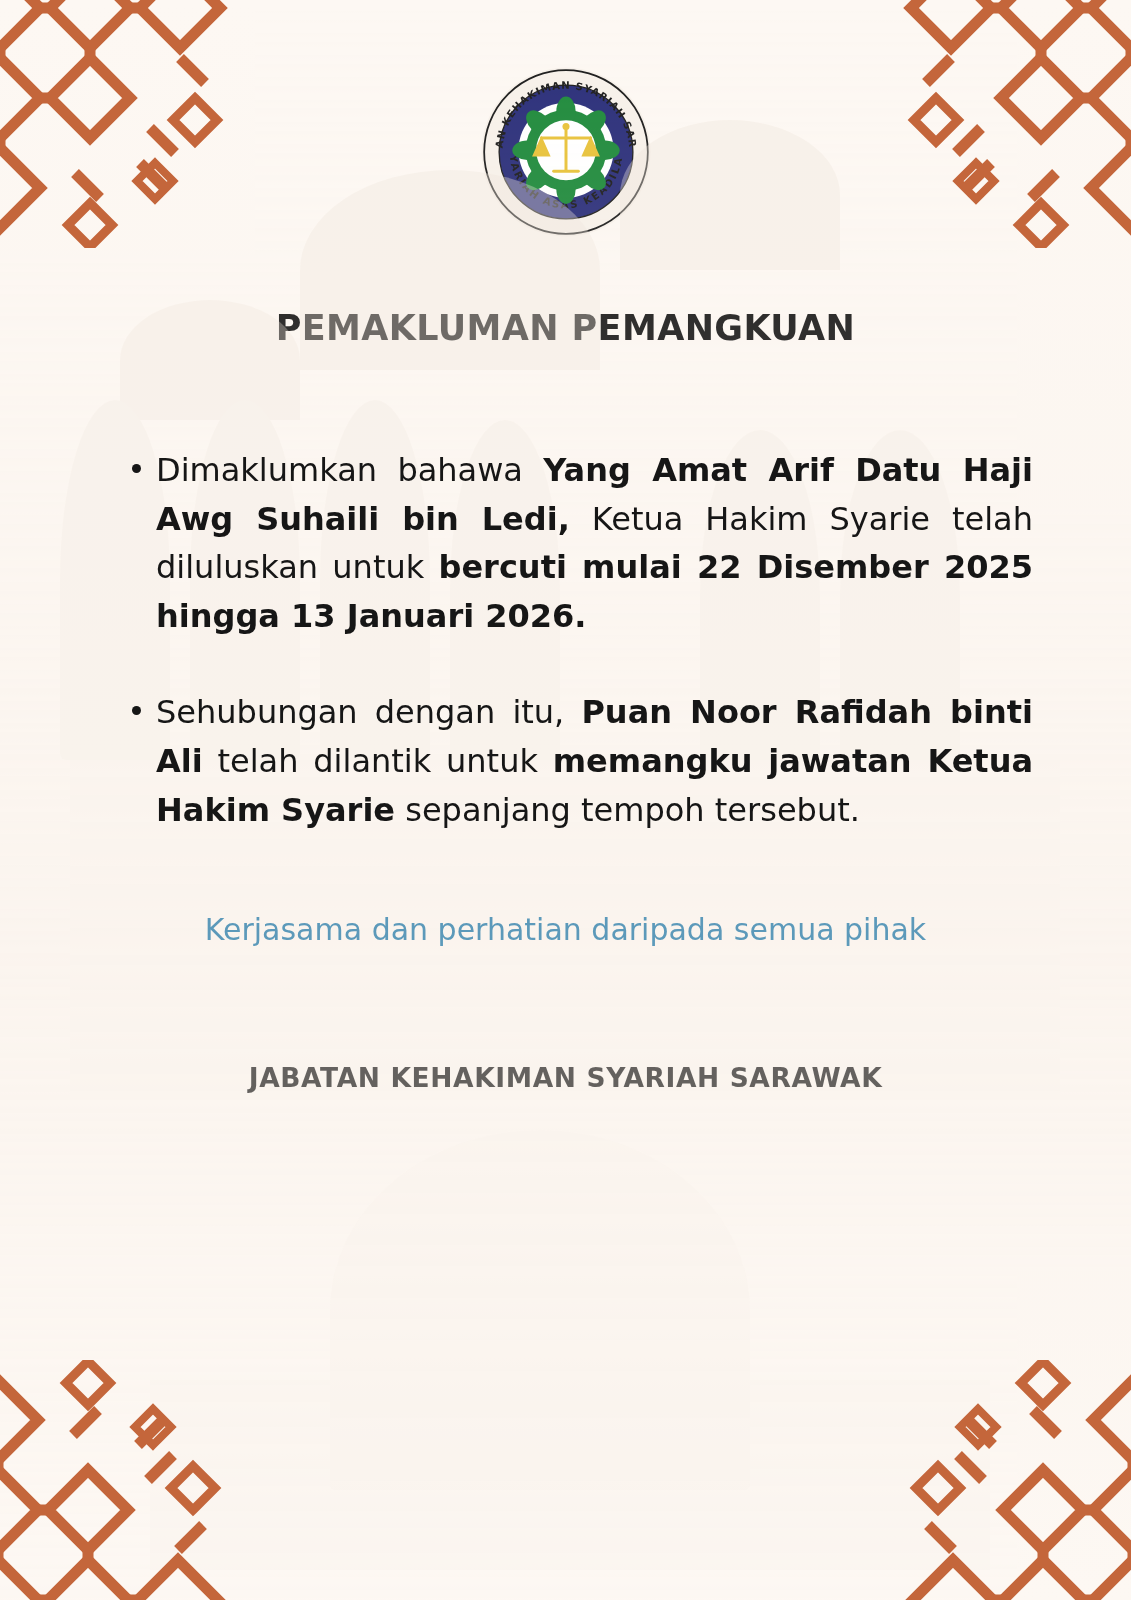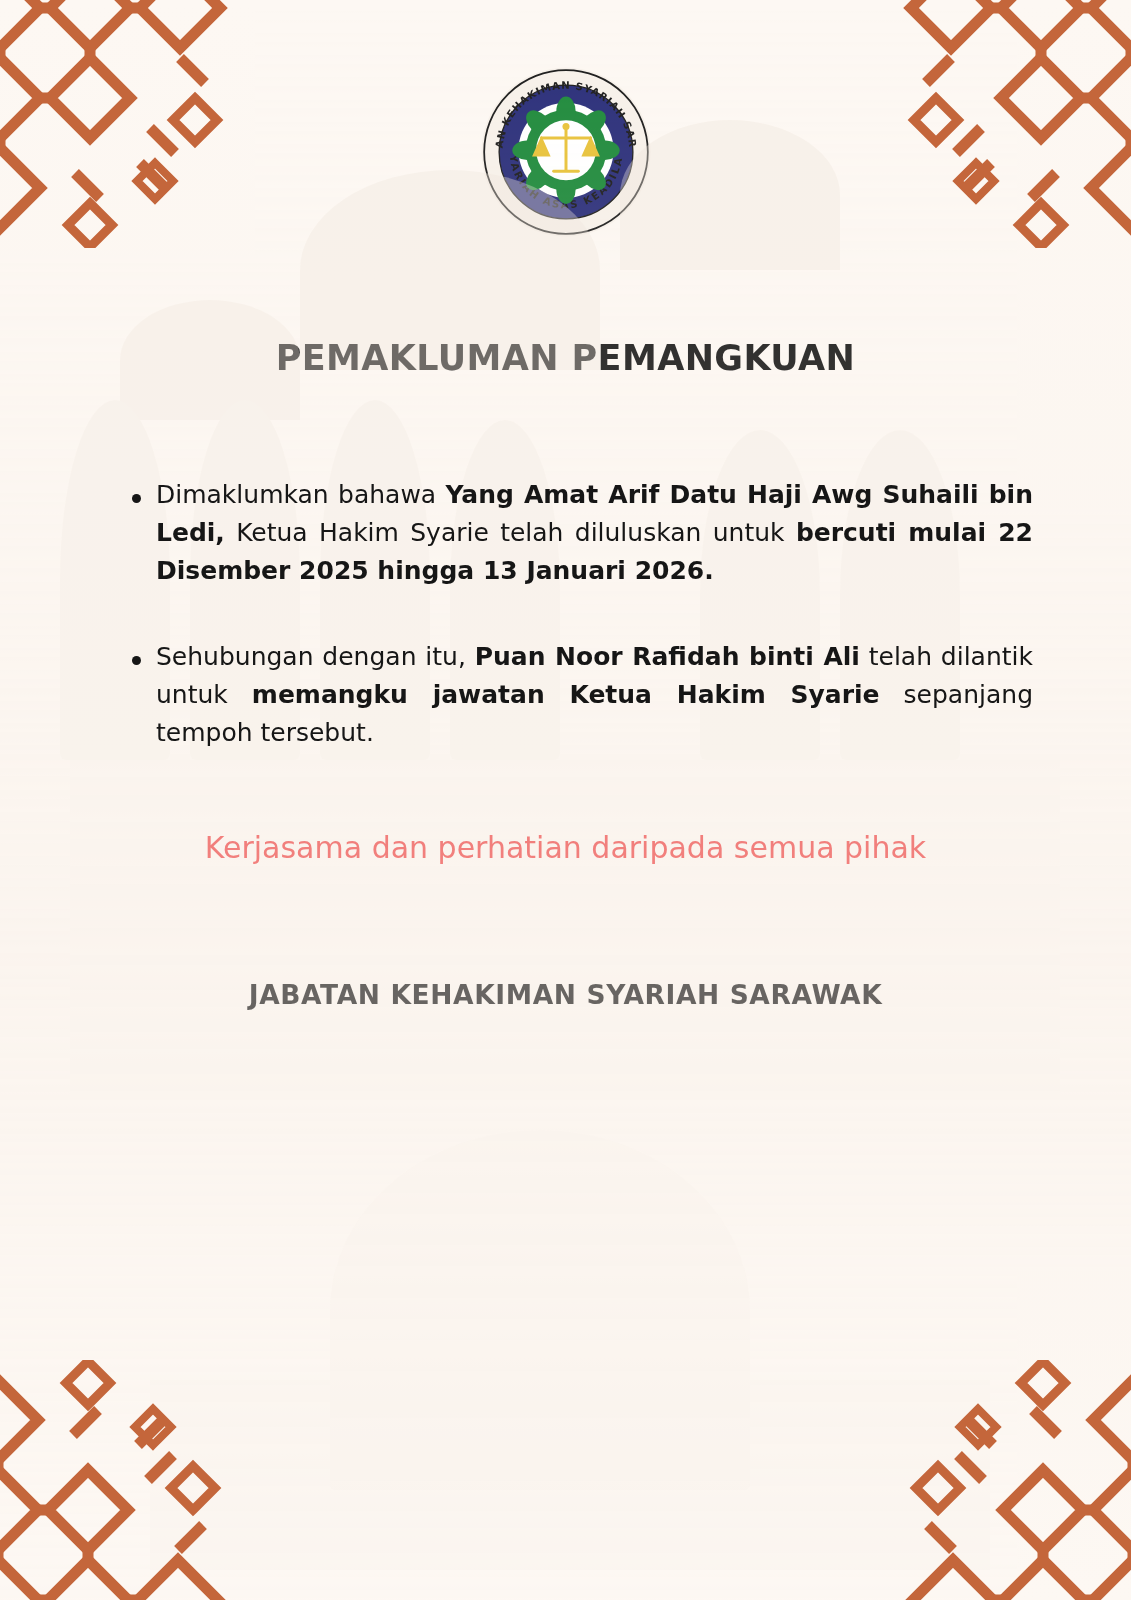--- a/index.html
+++ b/index.html
@@ -67,42 +67,42 @@
     align-items: center;
   }
 
   .logo {
     width: 176px;
     height: 176px;
     margin-top: 4px;
   }
 
   .title {
-    margin-top: 92px;
+    margin-top: 62px;
     text-align: center;
     font-size: 35px;
     font-weight: 700;
     letter-spacing: .4px;
     line-height: 1.5;
   }
   .title .line2 { display: block; }
 
   .body {
     width: 935px;
     margin-top: 68px;
   }
 
   ul.points {
     margin: 0;
     padding: 0 0 0 34px;
     list-style: none;
   }
   ul.points li {
     position: relative;
-    font-size: 25px;
+    font-size: 32px;
     line-height: 1.52;
     text-align: justify;
     text-justify: inter-word;
     margin-bottom: 48px;
     padding-left: 24px;
   }
   ul.points li:last-child { margin-bottom: 0; }
   ul.points li::before {
     content: "";
     position: absolute;
@@ -114,21 +114,21 @@
     border-radius: 50%;
   }
   b { font-weight: 700; }
 
   .closing {
     width: 880px;
     margin: 72px auto 0 auto;
     text-align: center;
     font-size: 30px;
     line-height: 1.58;
-    color: #ef4444;
+    color: #0369a1;
   }
 
   .footer {
     margin-top: 108px;
     text-align: center;
     font-size: 26.5px;
     font-weight: 700;
     letter-spacing: .6px;
   }
 </style>

